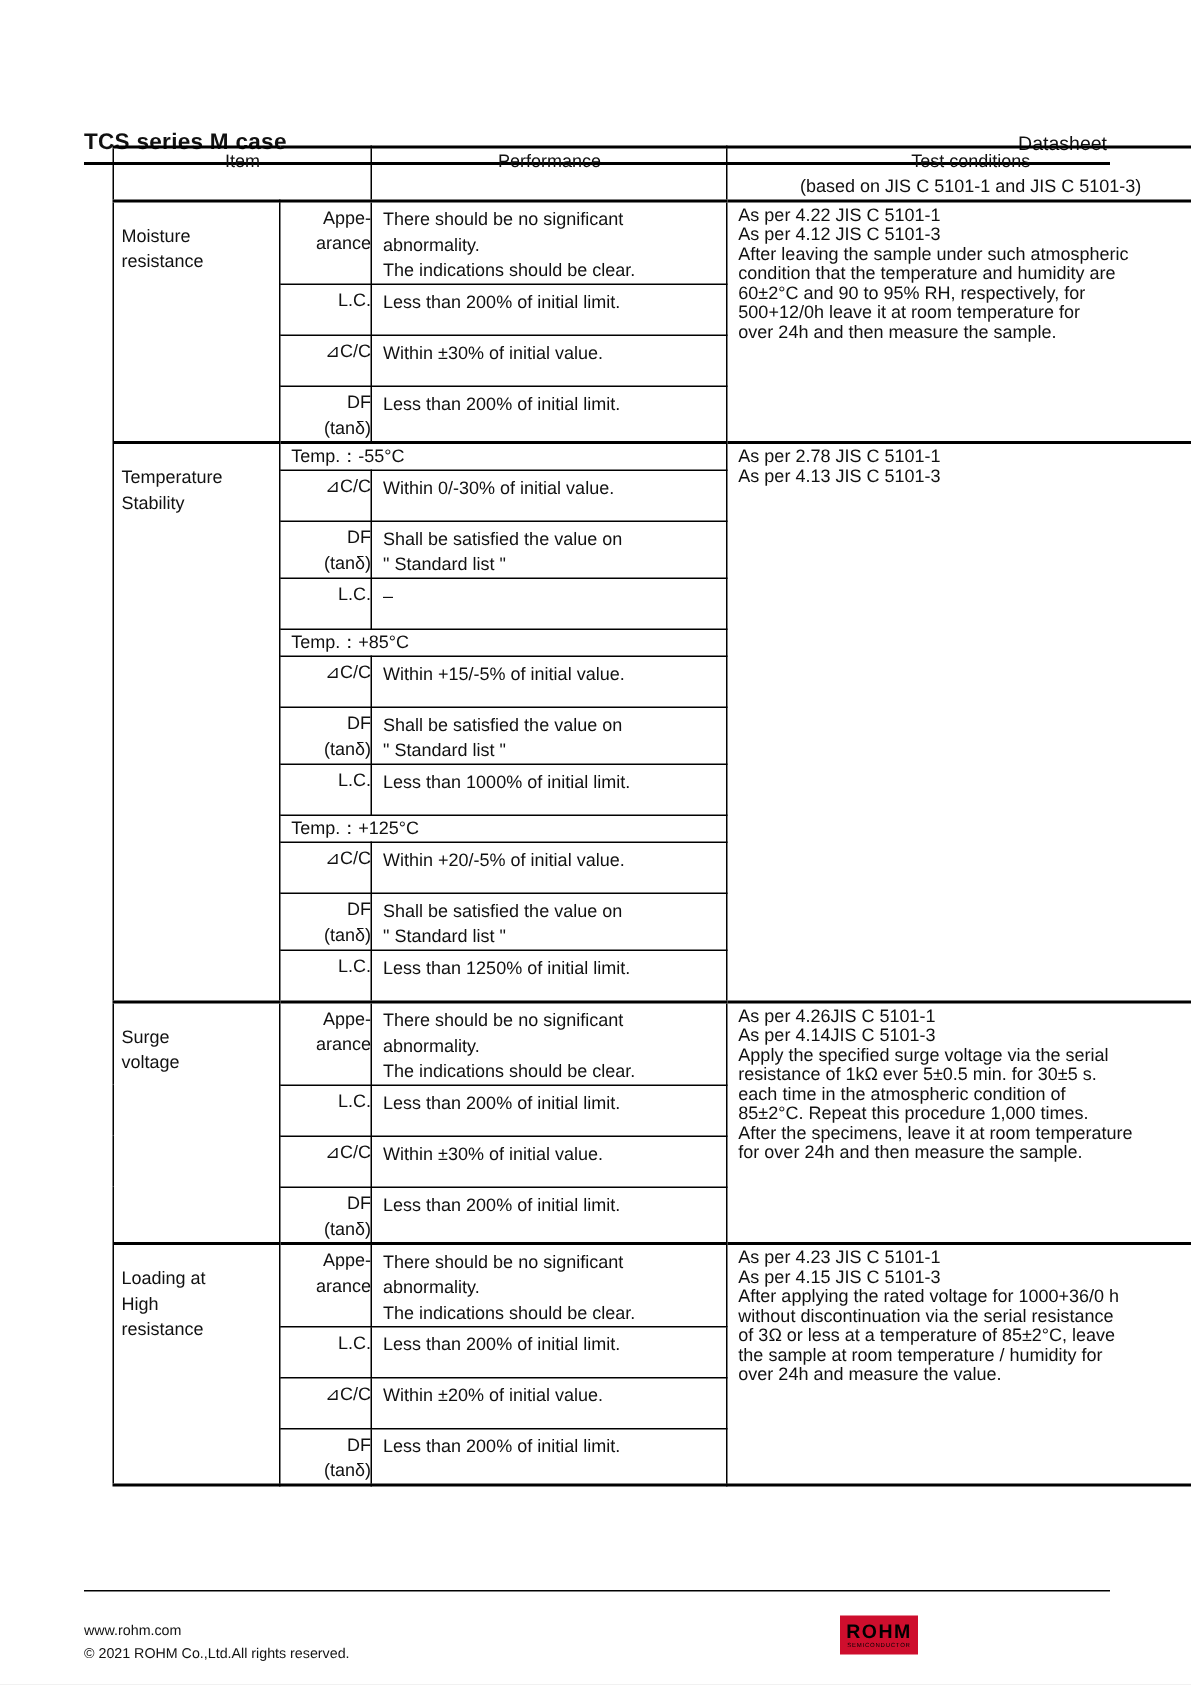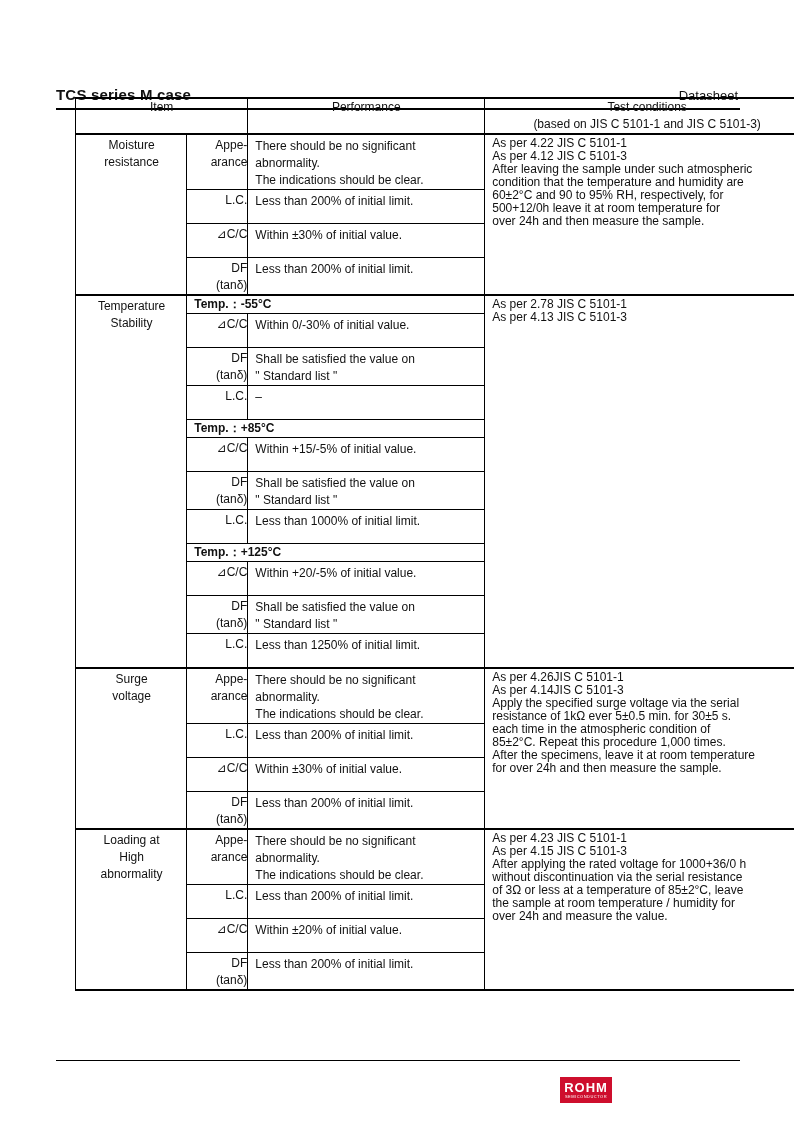--- a/index.html
+++ b/index.html
@@ -32,33 +32,33 @@
   table.spec th, table.spec td { border:1px solid #000; vertical-align:top; }
   thead tr { height:36px; }
   thead th {
     font-weight:normal; text-align:center; vertical-align:middle;
     white-space:pre-line; border-bottom:2px solid #000 !important;
   }
   tr.sec > td { border-top:2px solid #000; }
   tr.h-app { height:52px; }
   tr.h-std { height:34px; }
   tr.h-tmp { height:18px; }
-  td.item-cell  { padding:2px 4px 0 5px; white-space:pre-line;text-align:center; }
+  td.item-cell  { padding:14px 4px 0 5px; white-space:pre-line; }
   td.label-cell { text-align:right; padding-top:2px; white-space:pre-line; }
   td.perf-cell  { padding:3px 4px 0 7px; white-space:pre-line; }
   td.test-cell  { padding:2px 4px 0 7px; white-space:pre-line; line-height:13px; }
-  td.temp-cell  { vertical-align:middle; padding-left:7px; white-space:pre-line;font-weight:bold; }
+  td.temp-cell  { vertical-align:middle; padding-left:7px; white-space:pre-line; }
 
   
   .footer-rule { position:absolute; left:56px; top:1060px; width:684px; border-top:1px solid #000; }
   .footer-left { position:absolute; left:56px; top:1080px; font-size:9.5px; line-height:15px; }
   .page-number { position:absolute; left:0; top:1092px; width:794px; text-align:center; font-size:11.5px; }
   .rohm-logo {
     position:absolute; left:560px; top:1077px; width:52px; height:26px;
-    background:#CE0E2D; color:#ffffff;
+    background:#CE0E2D; color:#000000;
     display:flex; flex-direction:column; align-items:center; justify-content:center;
   }
   .rohm-logo .logo-main { font-size:13px; font-weight:bold; letter-spacing:1px; line-height:12px; }
   .rohm-logo .logo-sub  { font-size:4px; letter-spacing:.5px; line-height:5px; }
   .revision { position:absolute; left:627px; top:1132px; font-size:12.5px; font-weight:normal; }
 </style>
 </head>
 <body>
 
 <div class="page">
@@ -198,21 +198,21 @@
       </tr>
       <tr class="h-std">
         <td class="label-cell">DF
 (tanδ)</td>
         <td class="perf-cell">Less than 200% of initial limit.</td>
       </tr>
 
       <tr class="h-app sec">
         <td class="item-cell" rowspan="4">Loading at
 High
-abnormality</td>
+resistance</td>
         <td class="label-cell">Appe-
 arance</td>
         <td class="perf-cell">There should be no significant
 abnormality.
 The indications should be clear.</td>
         <td class="test-cell" rowspan="4">As per 4.23 JIS C 5101-1
 As per 4.15 JIS C 5101-3
 After applying the rated voltage for 1000+36/0 h
 without discontinuation via the serial resistance
 of 3Ω or less at a temperature of 85±2°C, leave
@@ -229,19 +229,23 @@
       </tr>
       <tr class="h-std">
         <td class="label-cell">DF
 (tanδ)</td>
         <td class="perf-cell">Less than 200% of initial limit.</td>
       </tr>
     </tbody>
   </table>
 
   <div class="footer-rule"></div>
+  <div class="footer-left">
+    <div>www.rohm.com</div>
+    <div>© 2021 ROHM Co.,Ltd.All rights reserved.</div>
+  </div>
   <div class="rohm-logo">
     <div class="logo-main">ROHM</div>
     <div class="logo-sub">SEMICONDUCTOR</div>
   </div>
   <div class="revision">2021.4.9 - Rev.003</div>
 
 </div>
 
 </body></html>

